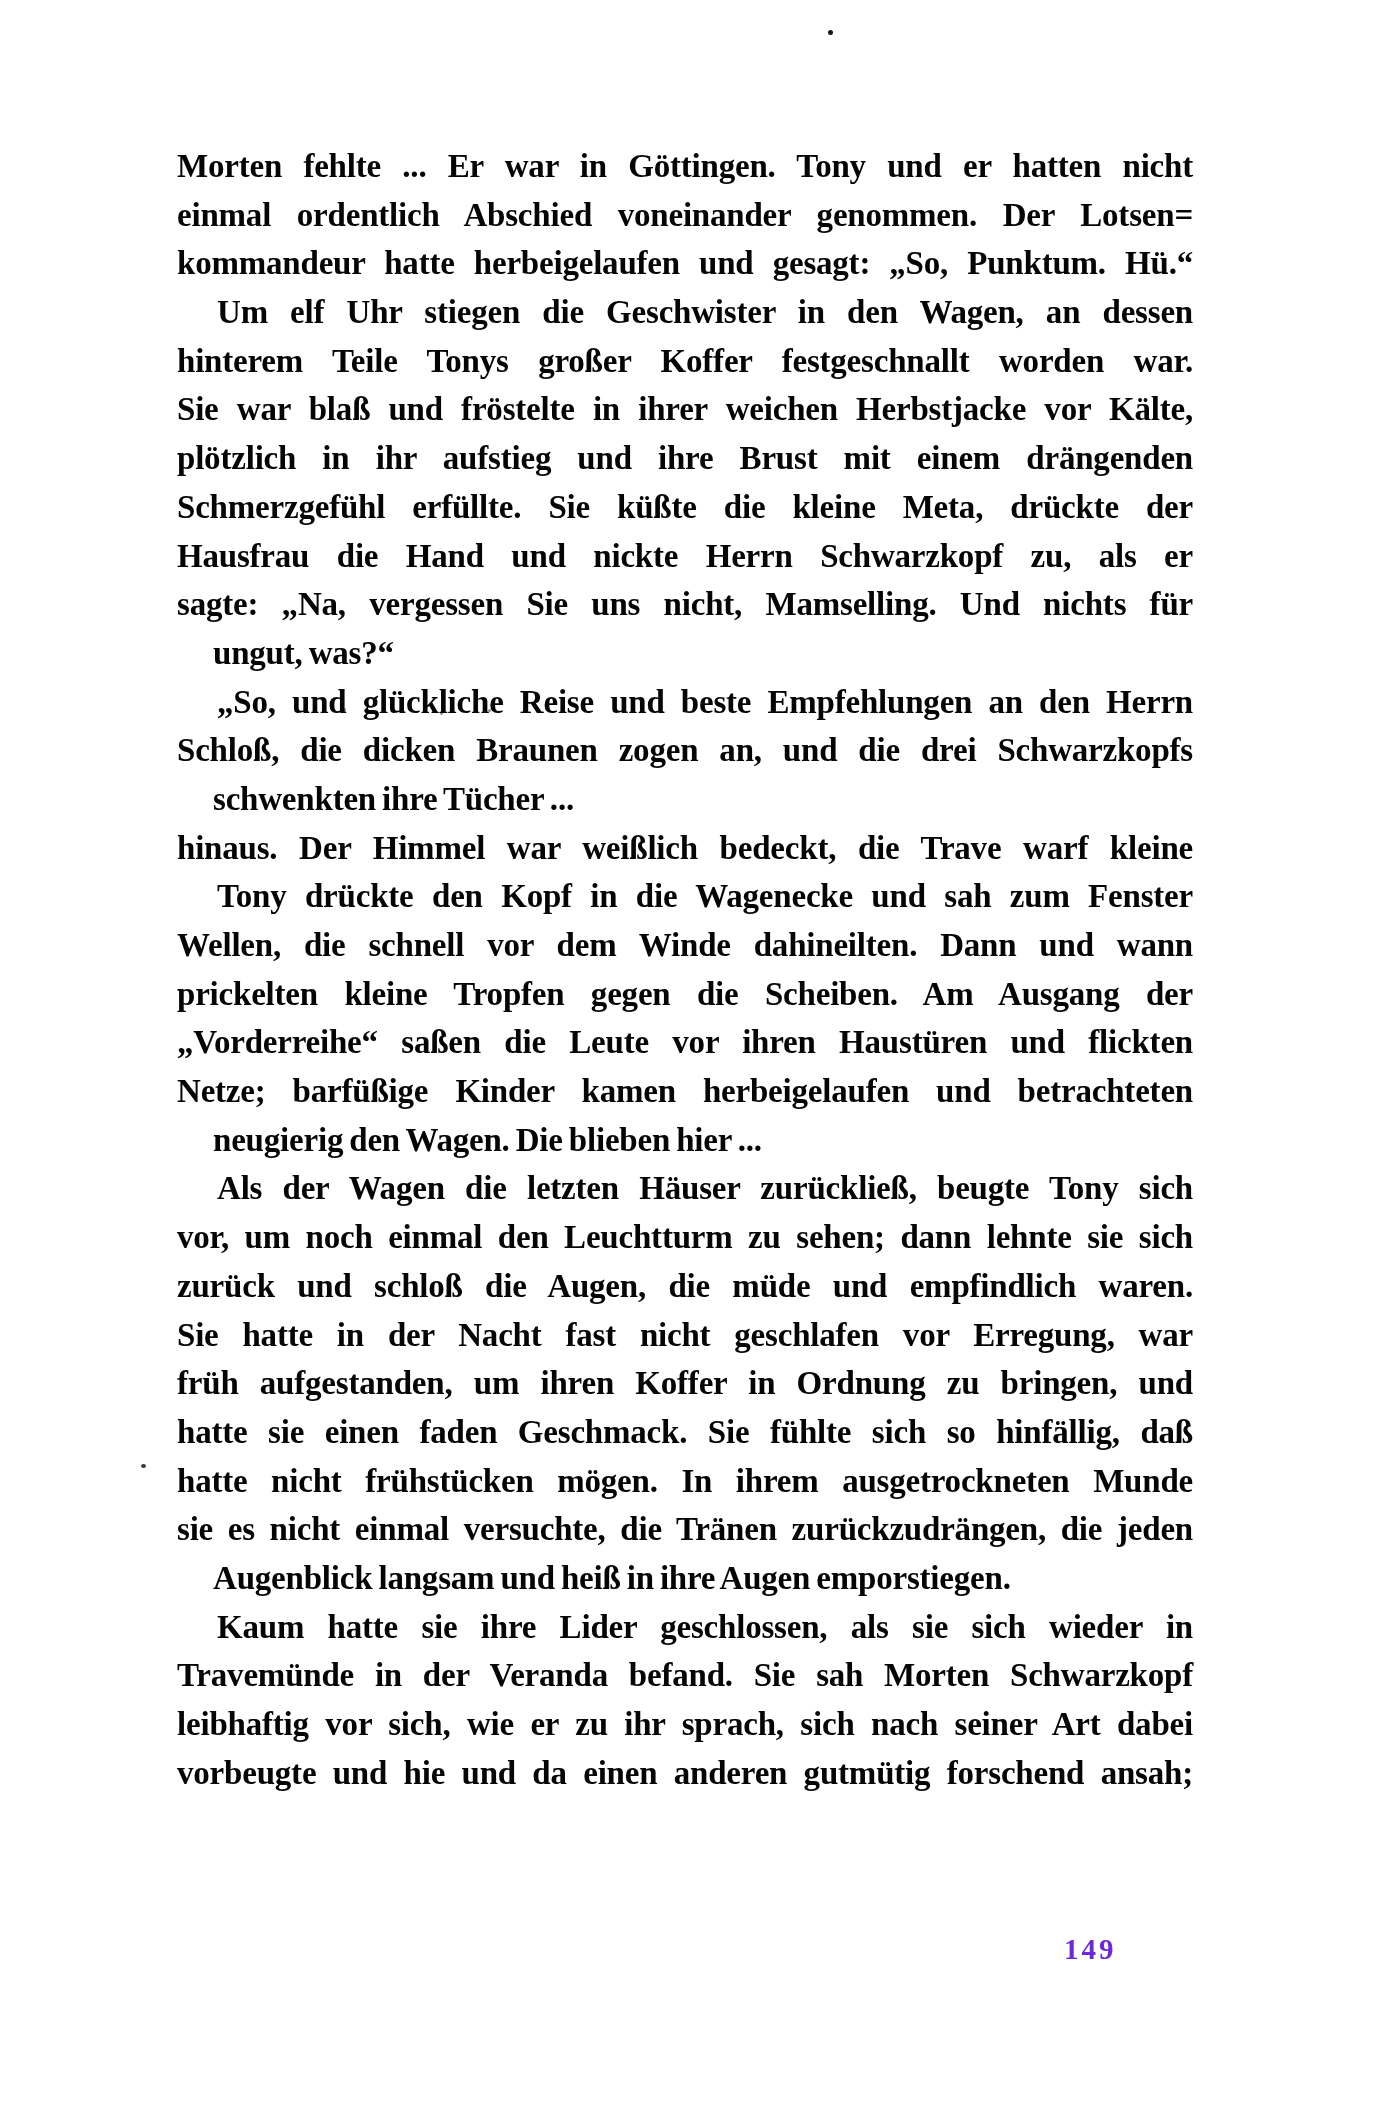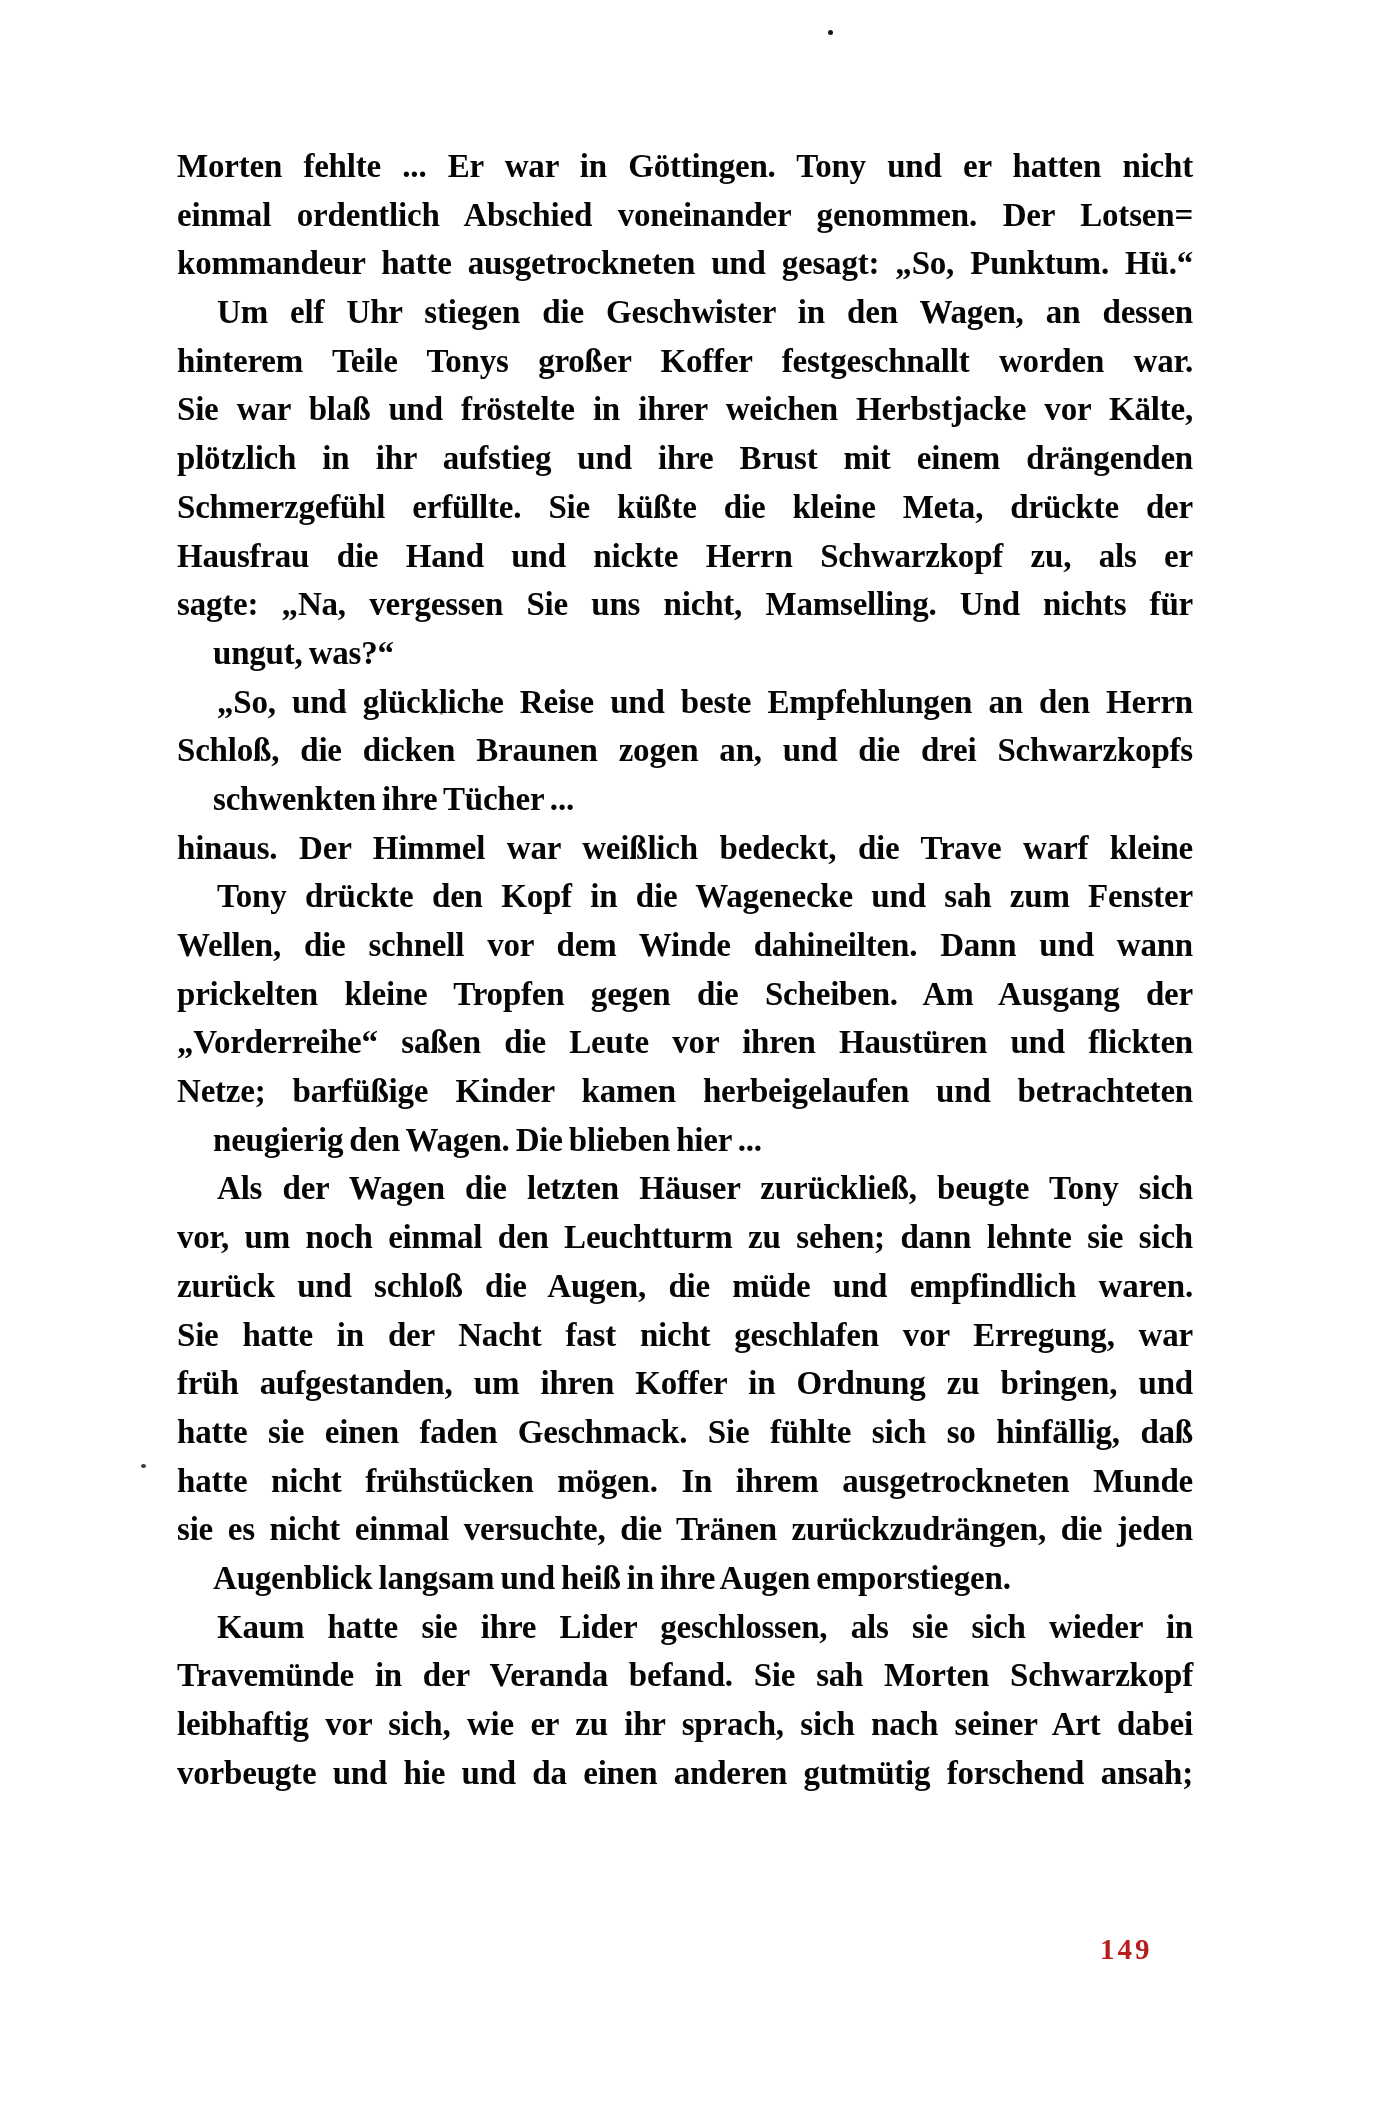--- a/index.html
+++ b/index.html
@@ -25,26 +25,26 @@
     word-spacing:-2px;
     white-space:nowrap;
     text-align:justify;
     text-align-last:justify;
     text-justify:inter-word;
   }
   .tl.last{text-align-last:left;margin-left:36px;}
   .tl.ind{padding-left:40px;}
   .folio{
     position:absolute;
-    left:1100px;top:1933px;
+    left:1064px;top:1933px;
     width:70px;
     font-size:29px;
     font-weight:700;
     letter-spacing:3px;
-    color:#b91c1c;
+    color:#6d28d9;
   }
   .speck{position:absolute;background:#161616;border-radius:50%;}
   .speck.s1{left:828px;top:30px;width:5px;height:5px;}
   .speck.s2{left:141px;top:1464px;width:5px;height:4px;opacity:.85;}
   .speck.s3{left:343px;top:708px;width:3px;height:3px;opacity:.5;}
   .speck.s4{left:440px;top:712px;width:3px;height:3px;opacity:.45;}
   .speck.s5{left:488px;top:709px;width:3px;height:3px;opacity:.5;}
 </style>
 </head>
 <body>
@@ -55,21 +55,21 @@
   <div class="speck s2"></div>
   <div class="speck s3"></div>
   <div class="speck s4"></div>
   <div class="speck s5"></div>
 
   <div class="text-block">
 
     <div class="para">
       <div class="tl">Morten fehlte ... Er war in Göttingen. Tony und er hatten nicht</div>
       <div class="tl">einmal ordentlich Abschied voneinander genommen. Der Lotsen=</div>
-      <div class="tl">kommandeur hatte ausgetrockneten und gesagt: „So, Punktum. Hü.“</div>
+      <div class="tl">kommandeur hatte herbeigelaufen und gesagt: „So, Punktum. Hü.“</div>
     </div>
 
     <div class="para">
       <div class="tl ind">Um elf Uhr stiegen die Geschwister in den Wagen, an dessen</div>
       <div class="tl">hinterem Teile Tonys großer Koffer festgeschnallt worden war.</div>
       <div class="tl">Sie war blaß und fröstelte in ihrer weichen Herbstjacke vor Kälte,</div>
       <div class="tl">plötzlich in ihr aufstieg und ihre Brust mit einem drängenden</div>
       <div class="tl">Schmerzgefühl erfüllte. Sie küßte die kleine Meta, drückte der</div>
       <div class="tl">Hausfrau die Hand und nickte Herrn Schwarzkopf zu, als er</div>
       <div class="tl">sagte: „Na, vergessen Sie uns nicht, Mamselling. Und nichts für</div>

